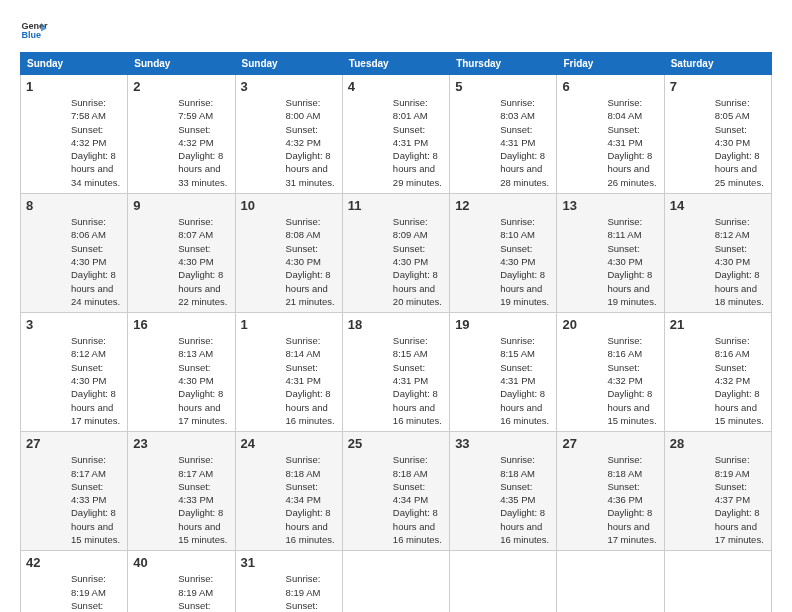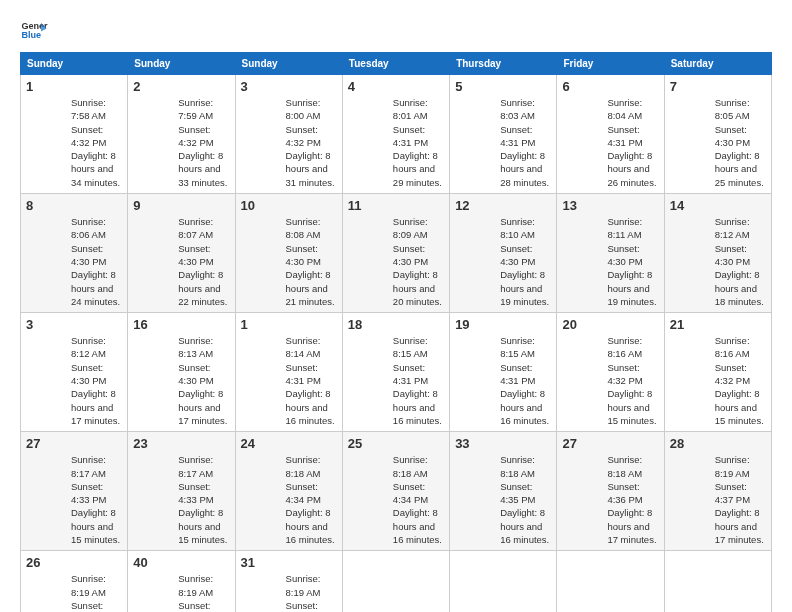--- a/index.html
+++ b/index.html
@@ -244,21 +244,21 @@
         <span class="day-number">27</span>
         <div class="day-info">Sunrise: 8:18 AM<br>Sunset: 4:36 PM<br>Daylight: 8 hours and 17 minutes.</div>
       </td>
           <td>
         <span class="day-number">28</span>
         <div class="day-info">Sunrise: 8:19 AM<br>Sunset: 4:37 PM<br>Daylight: 8 hours and 17 minutes.</div>
       </td>
         </tr>
         <tr class="last-row">
           <td>
-        <span class="day-number">26</span>
+        <span class="day-number">42</span>
         <div class="day-info">Sunrise: 8:19 AM<br>Sunset: 4:37 PM<br>Daylight: 8 hours and 18 minutes.</div>
       </td>
           <td>
         <span class="day-number">40</span>
         <div class="day-info">Sunrise: 8:19 AM<br>Sunset: 4:38 PM<br>Daylight: 8 hours and 19 minutes.</div>
       </td>
           <td>
         <span class="day-number">31</span>
         <div class="day-info">Sunrise: 8:19 AM<br>Sunset: 4:39 PM<br>Daylight: 8 hours and 20 minutes.</div>
       </td>

